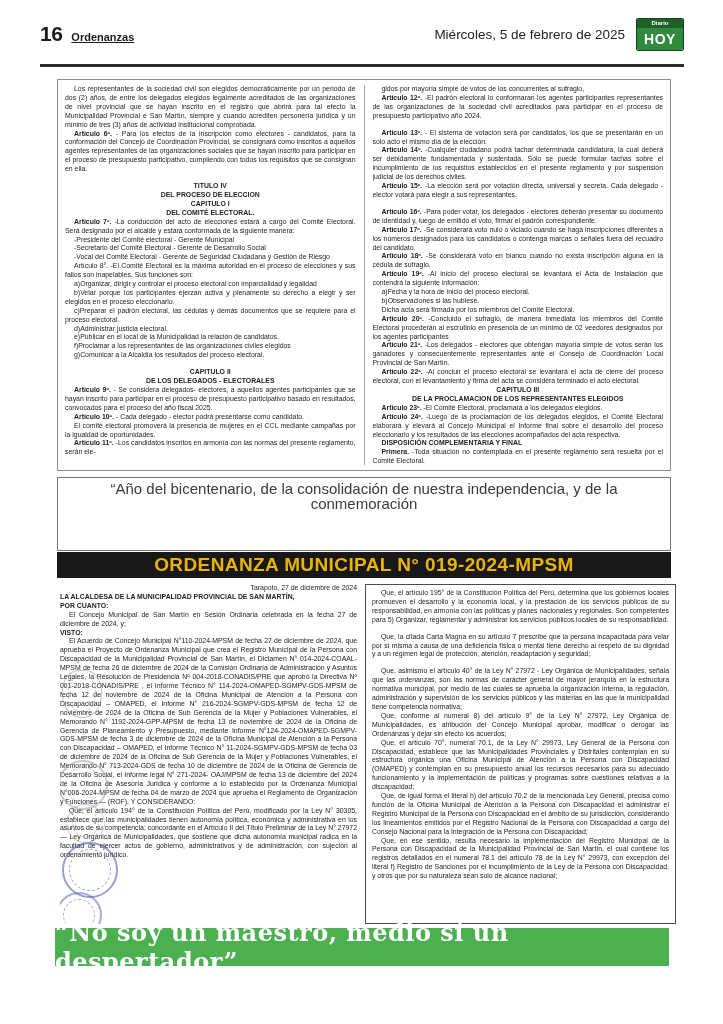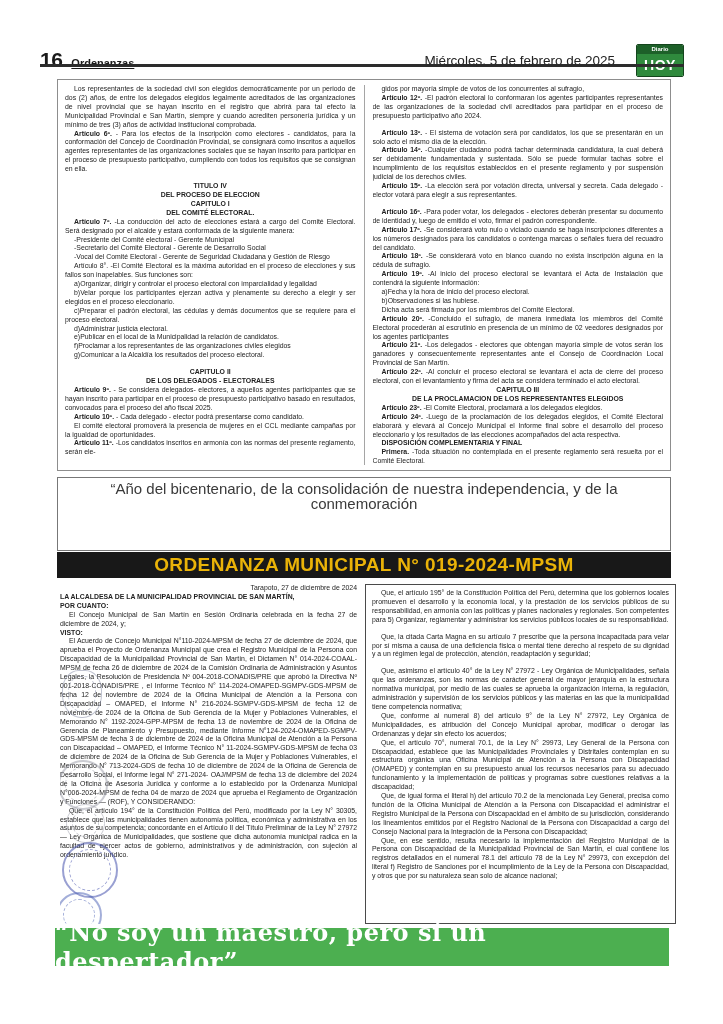--- a/index.html
+++ b/index.html
@@ -1,25 +1,25 @@
 <!DOCTYPE html>
 <html style="--brand-green: #2f8a3d; --brand-green-dark: #1d6029; --banner-green: #4caf50;"><head>
 <meta charset="utf-8">
 <style>
   html,body{margin:0;padding:0;background:#e8e8e8;}
   .page{position:relative;width:723px;height:1024px;background:#ffffff;margin:0 auto;overflow:hidden;
         font-family:"Liberation Sans",sans-serif;color:#1a1a1a;}
 
   
-  .masthead{position:absolute;left:40px;top:42px;width:644px;height:36px;
+  .masthead{position:absolute;left:40px;top:16px;width:644px;height:36px;
             display:flex;justify-content:space-between;align-items:center;}
   .mh-left{display:flex;align-items:baseline;gap:9px;}
   .pagenum{font-size:21px;font-weight:bold;letter-spacing:-.5px;}
   .section{font-size:11px;font-weight:bold;text-decoration:underline;}
-  .mh-right{display:flex;align-items:center;gap:21px;}
+  .mh-right{display:flex;align-items:center;gap:11px;}
   .date{font-size:13.5px;color:#222;}
   .hoy-logo{width:46px;height:31px;display:flex;flex-direction:column;border:1px solid #14451d;
             border-radius:2px;overflow:hidden;justify-content:flex-end;}
   .hoy-top{background:var(--brand-green-dark);color:#fff;font-size:6px;font-weight:bold;
            text-align:center;line-height:9px;height:9px;}
   .hoy-main{flex:1;background:var(--brand-green);color:#fff;font-weight:bold;font-size:14px;
             display:flex;align-items:center;justify-content:center;letter-spacing:.5px;}
   .rule{position:absolute;left:40px;top:64px;width:644px;height:3px;background:#2c2c2c;}
 
   
@@ -185,16 +185,16 @@
         <p class="para j mt">Que, la citada Carta Magna en su artículo 7 prescribe que la persona incapacitada para velar por sí misma a causa de una deficiencia física o mental tiene derecho al respeto de su dignidad y a un régimen legal de protección, atención, readaptación y seguridad;</p>
         <p class="para j mt">Que, asimismo el artículo 40° de la Ley N° 27972 - Ley Orgánica de Municipalidades, señala que las ordenanzas, son las normas de carácter general de mayor jerarquía en la estructura normativa municipal, por medio de las cuales se aprueba la organización interna, la regulación, administración y supervisión de los servicios públicos y las materias en las que la municipalidad tiene competencia normativa;</p>
         <p class="para j">Que, conforme al numeral 8) del artículo 9° de la Ley N° 27972, Ley Orgánica de Municipalidades, es atribución del Concejo Municipal aprobar, modificar o derogar las Ordenanzas y dejar sin efecto los acuerdos;</p>
         <p class="para j">Que, el artículo 70°, numeral 70.1, de la Ley N° 29973, Ley General de la Persona con Discapacidad, establece que las Municipalidades Provinciales y Distritales contemplan en su estructura orgánica una Oficina Municipal de Atención a la Persona con Discapacidad (OMAPED) y contemplan en su presupuesto anual los recursos necesarios para su adecuado funcionamiento y la implementación de políticas y programas sobre cuestiones relativas a la discapacidad;</p>
         <p class="para j">Que, de igual forma el literal h) del artículo 70.2 de la mencionada Ley General, precisa como función de la Oficina Municipal de Atención a la Persona con Discapacidad el administrar el Registro Municipal de la Persona con Discapacidad en el ámbito de su jurisdicción, considerando los lineamientos emitidos por el Registro Nacional de la Persona con Discapacidad a cargo del Consejo Nacional para la Integración de la Persona con Discapacidad;</p>
         <p class="para j">Que, en ese sentido, resulta necesario la implementación del Registro Municipal de la Persona con Discapacidad de la Municipalidad Provincial de San Martín, el cual contiene los registros detallados en el numeral 78.1 del artículo 78 de la Ley N° 29973, con excepción del literal f) Registro de Sanciones por el incumplimiento de la Ley de la Persona con Discapacidad, y otros que por su naturaleza sean solo de alcance nacional;</p>
       </div>
   </section>
 
   <footer class="footerquote">
-    <span>“No soy un maestro, pero sí un despertador”</span>
+    <span>“No soy un maestro, medio sí un despertador”</span>
   </footer>
 
 </div>
 
 </body></html>

